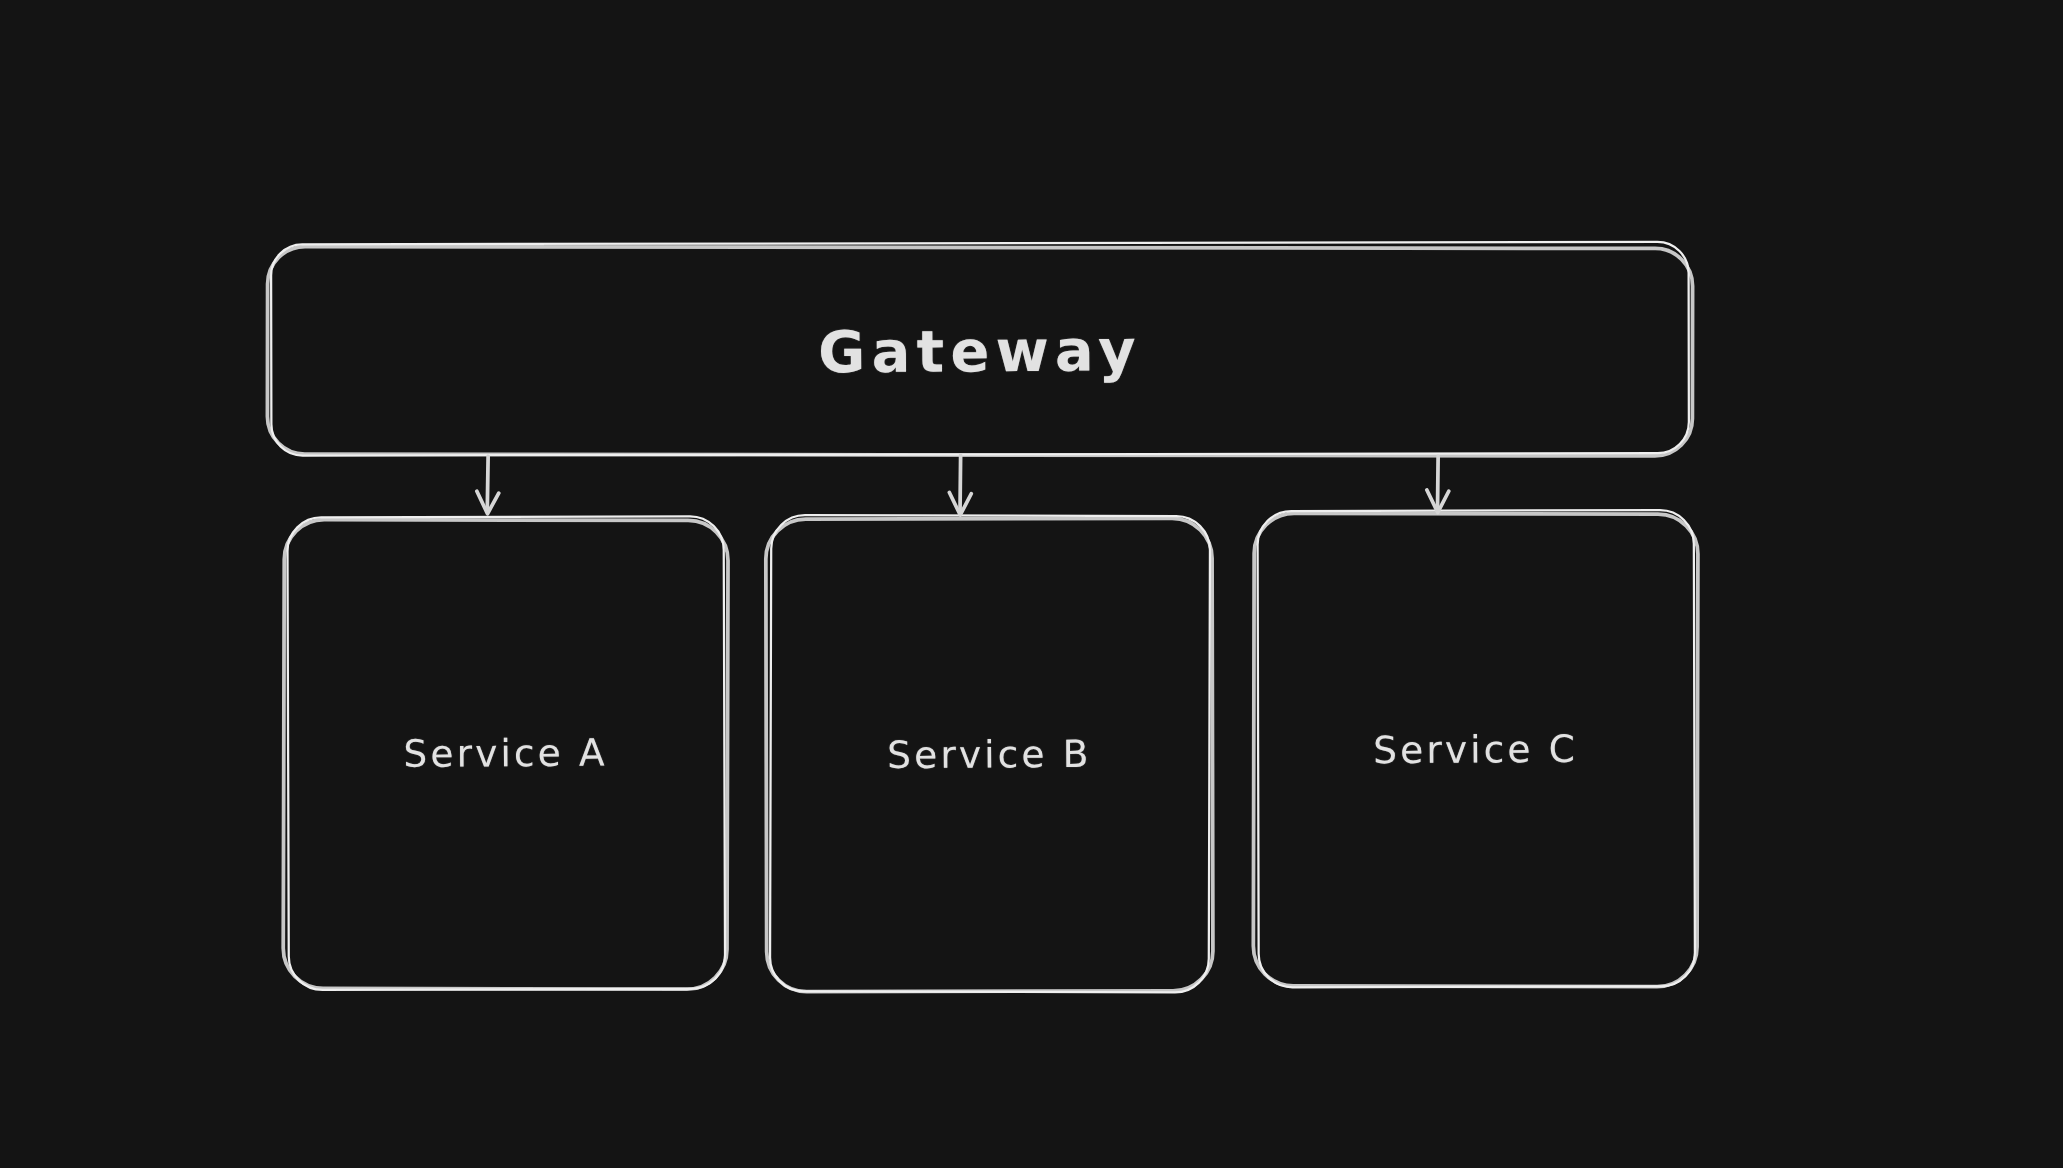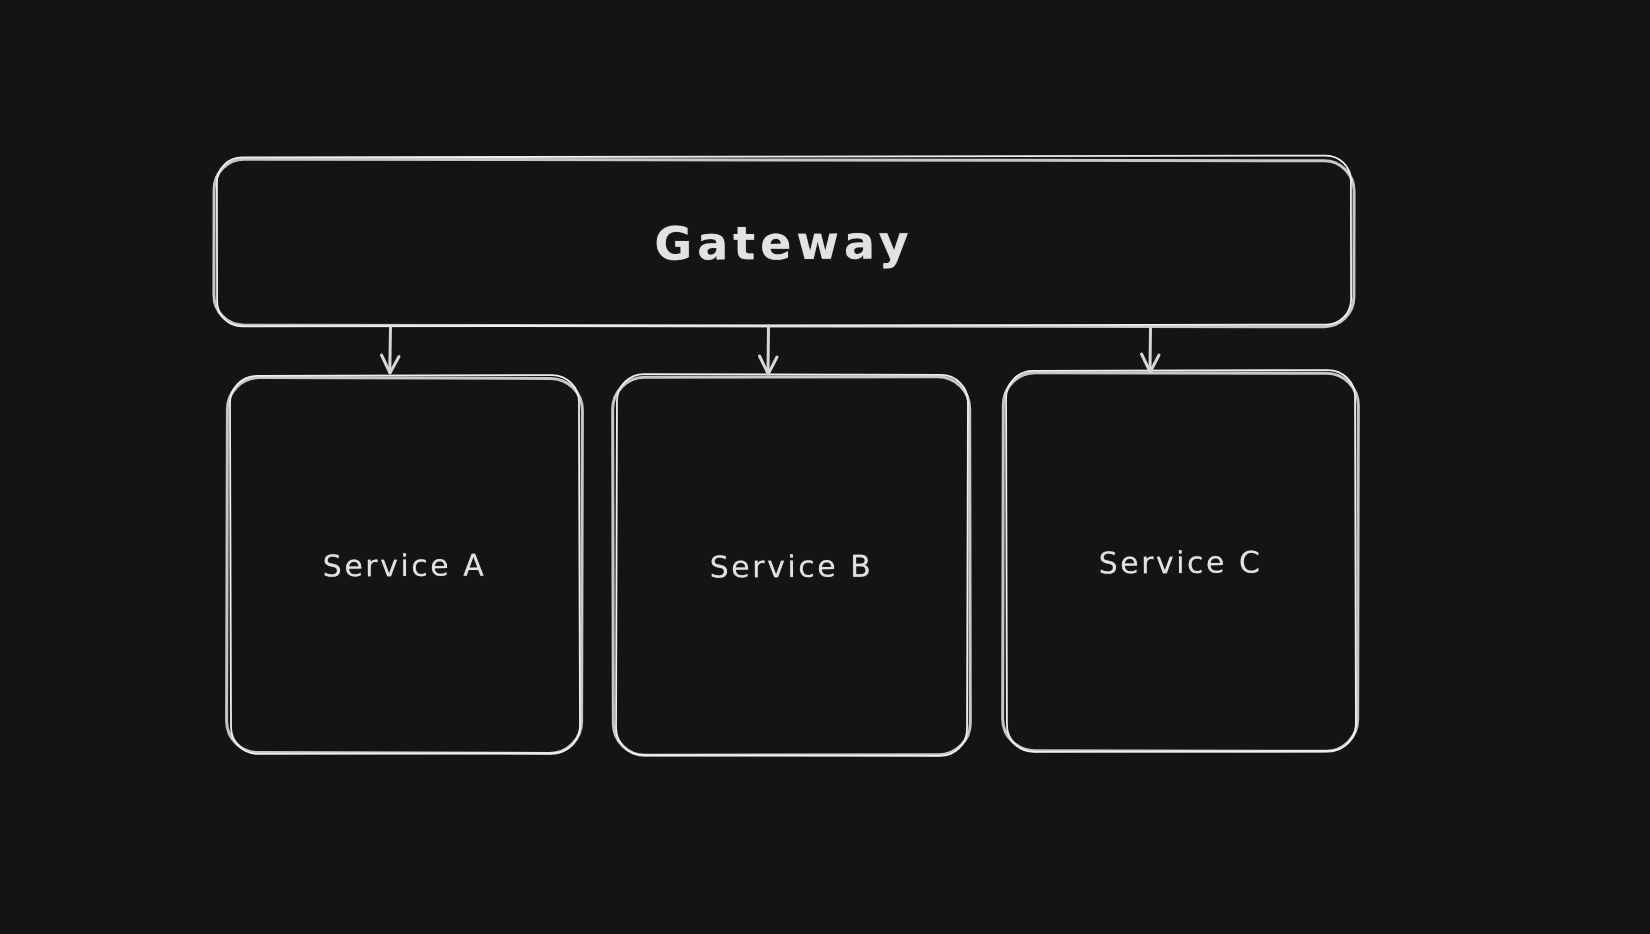--- a/index.html
+++ b/index.html
@@ -7,20 +7,21 @@
     padding: 0;
     background: #141414;
     font-family: "DejaVu Sans", "Liberation Sans", sans-serif;
   }
   .stage {
     position: relative;
     width: 1650px;
     height: 844px;
     background: #141414;
     overflow: hidden;
+    margin-top: 38px;
   }
   svg.wires {
     position: absolute;
     inset: 0;
     width: 1650px;
     height: 934px;
   }
   .node-label {
     position: absolute;
     display: flex;

